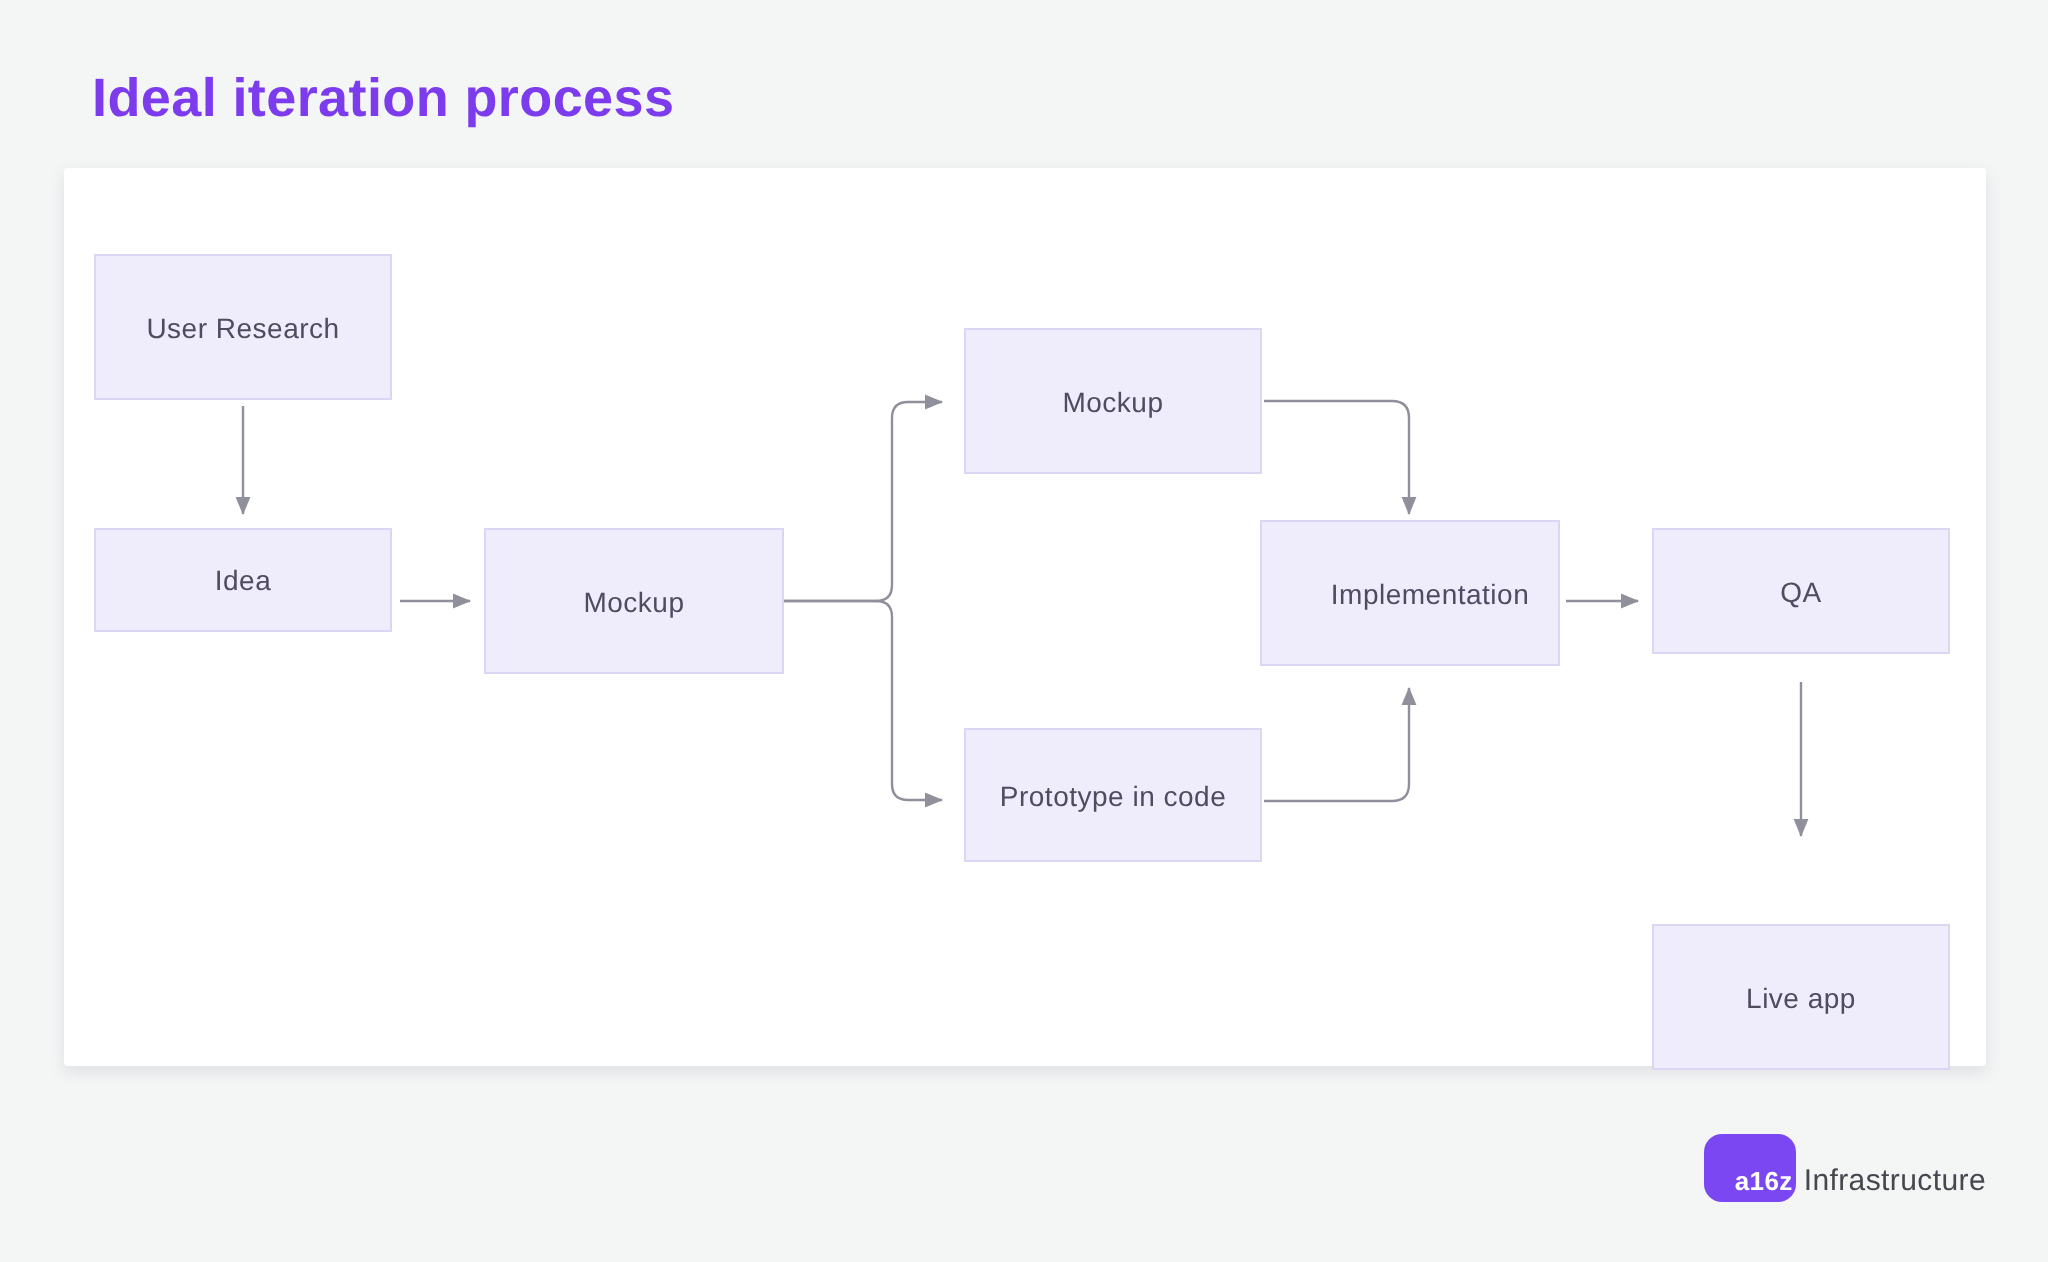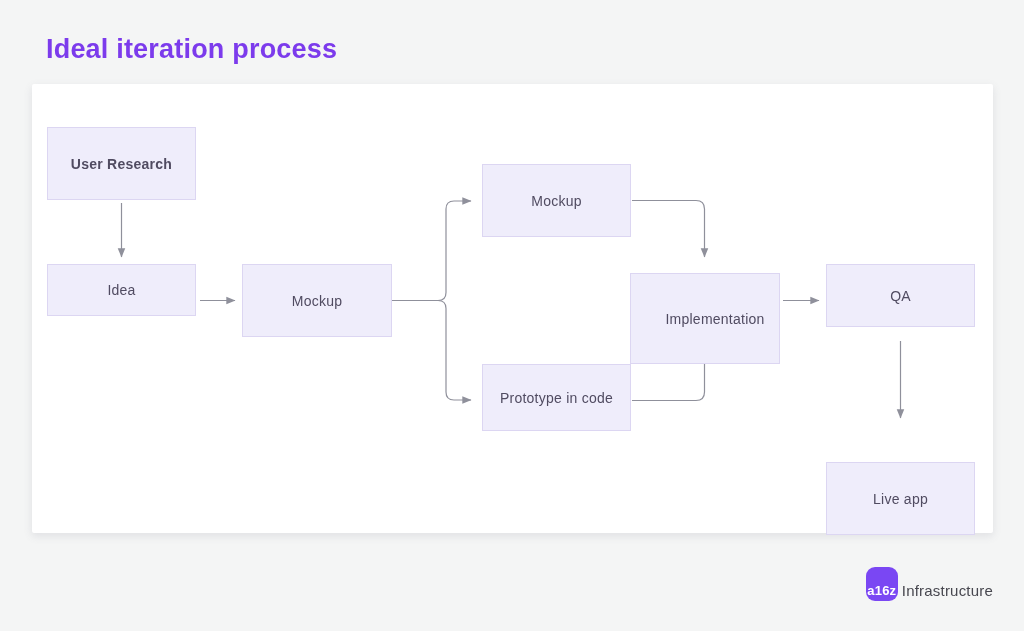--- a/index.html
+++ b/index.html
@@ -41,21 +41,21 @@
     color:var(--node-text,#504b61);
   }
   .footer {
     position:absolute; right:31px; bottom:30px;
     display:flex; align-items:flex-end;
   }
   .logo-square {
     width:32px; height:34px;
     border-radius:9px;
     background:var(--logo-color,#7a47f3);
-    display:flex; align-items:flex-end; justify-content:center;
+    display:flex; align-items:flex-end; justify-content:center;padding-left:14px;
   }
   .logo-text {
     color:#ffffff; font-weight:bold; font-size:13px;
     line-height:1; padding-bottom:4px; letter-spacing:0.2px;
   }
   .brand-name {
     font-size:15px; color:#47474f;
     margin-left:4px; padding-bottom:2px;
     letter-spacing:0.2px;
   }
@@ -75,26 +75,26 @@
   <path d="M 89.5 119 L 89.5 173" class="edge" marker-end="url(#arrowhead)"></path>
       <path d="M 168 216.5 L 203 216.5" class="edge" marker-end="url(#arrowhead)"></path>
       <path d="M 360 216.5 L 406 216.5 Q 414 216.5 414 208.5 L 414 125 Q 414 117 422 117 L 439 117" class="edge" marker-end="url(#arrowhead)"></path>
       <path d="M 360 216.5 L 406 216.5 Q 414 216.5 414 224.5 L 414 308 Q 414 316 422 316 L 439 316" class="edge" marker-end="url(#arrowhead)"></path>
       <path d="M 600 116.5 L 664 116.5 Q 672.5 116.5 672.5 125 L 672.5 173" class="edge" marker-end="url(#arrowhead)"></path>
       <path d="M 600 316.5 L 664 316.5 Q 672.5 316.5 672.5 308 L 672.5 260" class="edge" marker-end="url(#arrowhead)"></path>
       <path d="M 751 216.5 L 787 216.5" class="edge" marker-end="url(#arrowhead)"></path>
       <path d="M 868.5 257 L 868.5 334" class="edge" marker-end="url(#arrowhead)"></path>
     </svg>
   <div id="nodes-layer">
-      <div class="node" style="left: 15px; top: 43px; width: 149px; height: 73px; font-weight: bold;">User Research</div>
+      <div class="node" style="left: 15px; top: 43px; width: 149px; height: 73px;">User Research</div>
       <div class="node" style="left: 15px; top: 180px; width: 149px; height: 52px;">Idea</div>
       <div class="node" style="left: 210px; top: 180px; width: 150px; height: 73px;">Mockup</div>
       <div class="node" style="left: 450px; top: 80px; width: 149px; height: 73px;">Mockup</div>
       <div class="node" style="left: 450px; top: 280px; width: 149px; height: 67px;">Prototype in code</div>
-      <div class="node" style="left: 598px; top: 189px; width: 150px; height: 91px; padding-left: 20px;">Implementation</div>
+      <div class="node" style="left: 598px; top: 176px; width: 150px; height: 73px; padding-left: 20px;">Implementation</div>
       <div class="node" style="left: 794px; top: 180px; width: 149px; height: 63px;">QA</div>
       <div class="node" style="left: 794px; top: 342px; width: 149px; height: 73px; margin-top: 36px;">Live app</div>
     </div>
 </div>
 
 <div class="footer">
   <div class="logo-square" style="background: rgb(122, 71, 243);">
     <span class="logo-text">a16z</span>
   </div>
   <span class="brand-name">Infrastructure</span>

